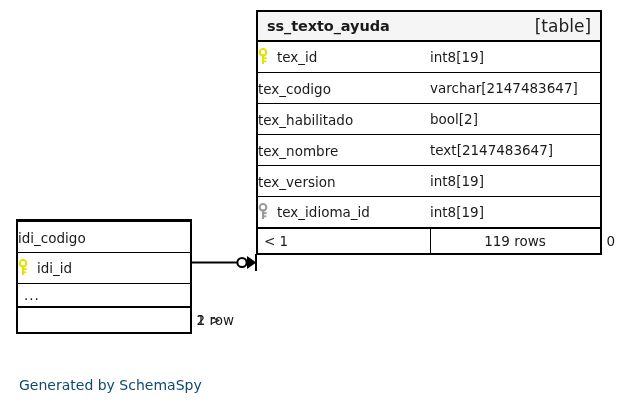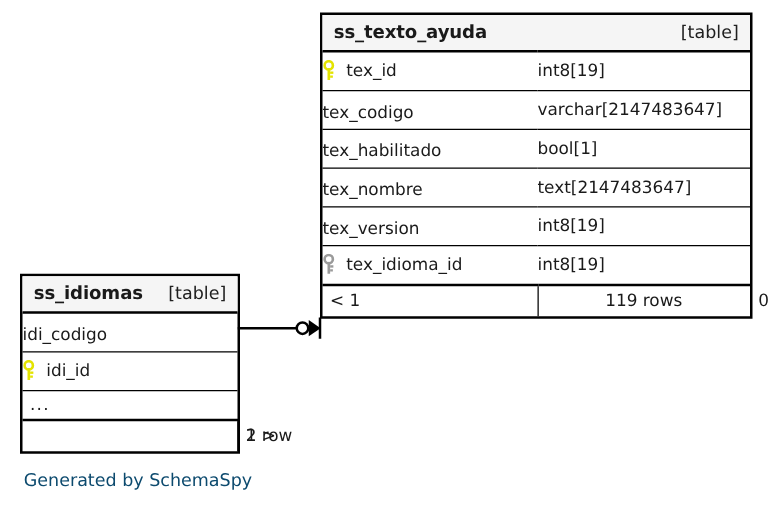--- a/index.html
+++ b/index.html
@@ -53,21 +53,21 @@
     justify-content: space-between;
     width: 100%;
   }
   .ent-title {
     font-weight: bold;
     font-size: 14.5px;
     letter-spacing: -0.1px;
     white-space: nowrap;
   }
   .ent-kind {
-    font-size: 14px;
+    font-size: 17px;
     color: #202020;
     white-space: nowrap;
   }
 
   
   .col-row td {
     height: 30px;
     border-left: 0;
     border-right: 0;
   }
@@ -197,21 +197,21 @@
         <td class="col-name-cell col-indent">
           <span class="col-label">tex_codigo</span>
         </td>
         <td class="col-type-cell">varchar[2147483647]</td>
       </tr>
 
       <tr class="col-row">
         <td class="col-name-cell col-indent">
           <span class="col-label">tex_habilitado</span>
         </td>
-        <td class="col-type-cell">bool[1]</td>
+        <td class="col-type-cell">bool[2]</td>
       </tr>
 
       <tr class="col-row">
         <td class="col-name-cell col-indent">
           <span class="col-label">tex_nombre</span>
         </td>
         <td class="col-type-cell">text[2147483647]</td>
       </tr>
 
 
@@ -248,28 +248,20 @@
     </tbody>
   </table>
 </div>
 
 <div class="entity" id="entity-ss_idiomas">
   <table class="entity-table">
     <colgroup>
         <col style="width:172px">
       </colgroup>
     <tbody>
-      <tr class="ent-header">
-        <td>
-          <div class="ent-header-inner">
-            <span class="ent-title">ss_idiomas</span>
-            <span class="ent-kind">[table]</span>
-          </div>
-        </td>
-      </tr>
 
       <tr class="col-row">
         <td class="col-name-cell col-indent">
           <span class="col-label">idi_codigo</span>
         </td>
       </tr>
 
       <tr class="col-row">
         <td class="col-name-cell">
           <div class="col-name-inner">

